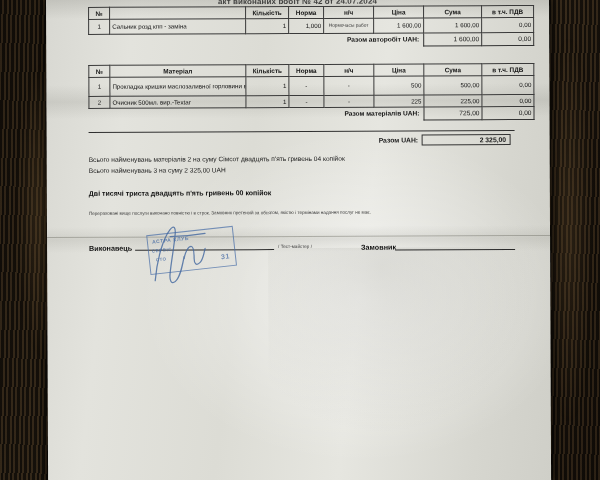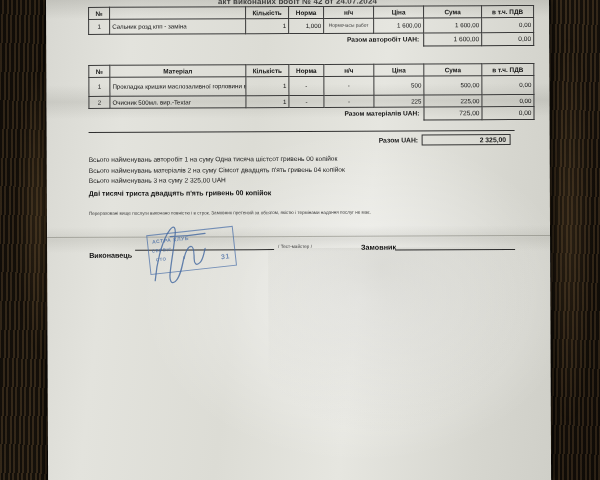--- a/index.html
+++ b/index.html
@@ -229,30 +229,29 @@
       </table>
 
       <div class="hr-thick" style="left:42px;top:133px;width:426px;"></div>
 
       <div class="grand" style="left:332px;top:137px;">
         <span class="lab">Разом UAH:</span>
         <span class="box">2 325,00</span>
       </div>
 
       <div class="sum-lines" style="left:42px;top:156px;">
-        <div>Всього найменувань авторобіт 1 на суму Одна тисяча шістсот гривень 00 копійок</div>
         <div>Всього найменувань матеріалів 2 на суму Сімсот двадцять п'ять гривень 04 копійок</div>
         <div>Всього найменувань 3 на суму 2 325,00 UAH</div>
       </div>
 
       <div class="sum-bold" style="left:42px;top:191px;">Дві тисячі триста двадцять п'ять гривень 00 копійок</div>
 
       <div class="fineprint" style="left:42px;top:212px;">Перераховані вище послуги виконано повністю і в строк. Замовник претензій за обсягом, якістю і термінами надання послуг не має.</div>
 
-      <div class="sig-row" style="left:42px;top:252px;">Виконавець</div>
+      <div class="sig-row" style="left:42px;top:245px;">Виконавець</div>
       <div class="sig-line" style="left:88px;top:251px;width:139px;"></div>
       <div class="sig-note" style="left:231px;top:246px;">/ Тест-майстер /</div>
 
       <div class="sig-row" style="left:314px;top:245px;">Замовник</div>
       <div class="sig-line" style="left:348px;top:252px;width:120px;"></div>
 
       <div class="stamp">
         <i class="s1">АСТРА КЛУБ</i>
         <i class="s2">СЕРВІС</i>
         <i class="s3">СТО</i>

